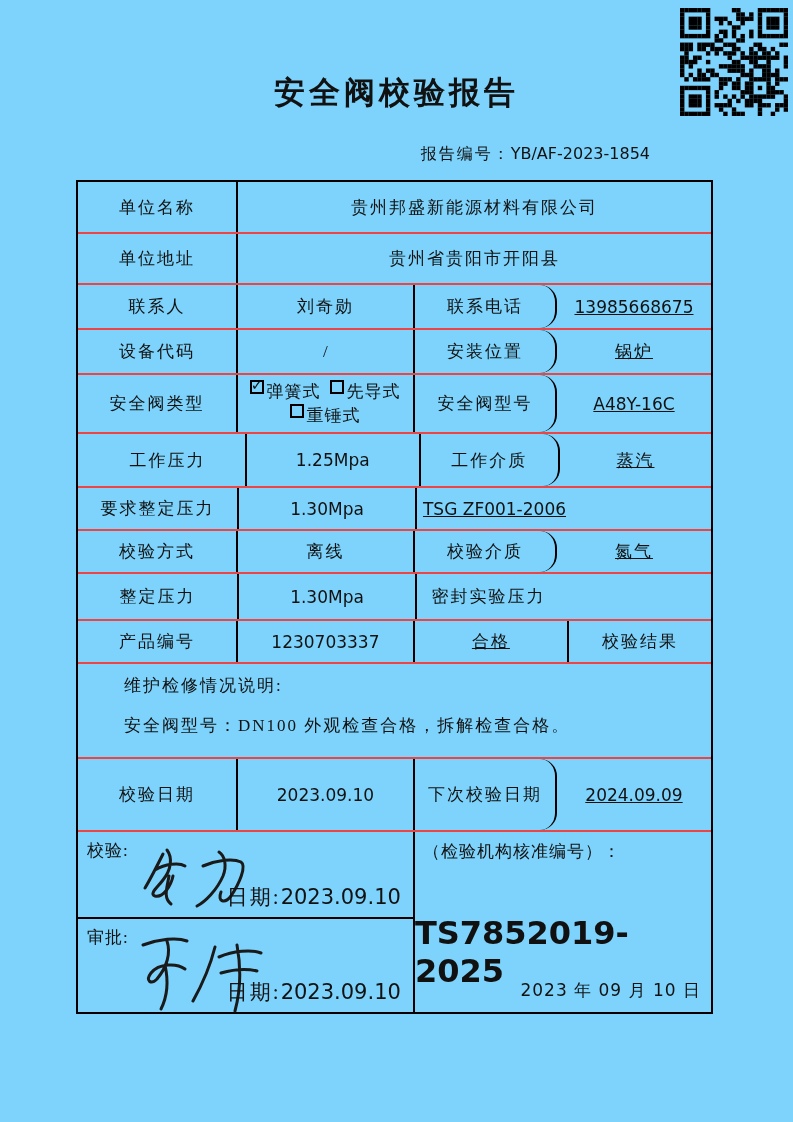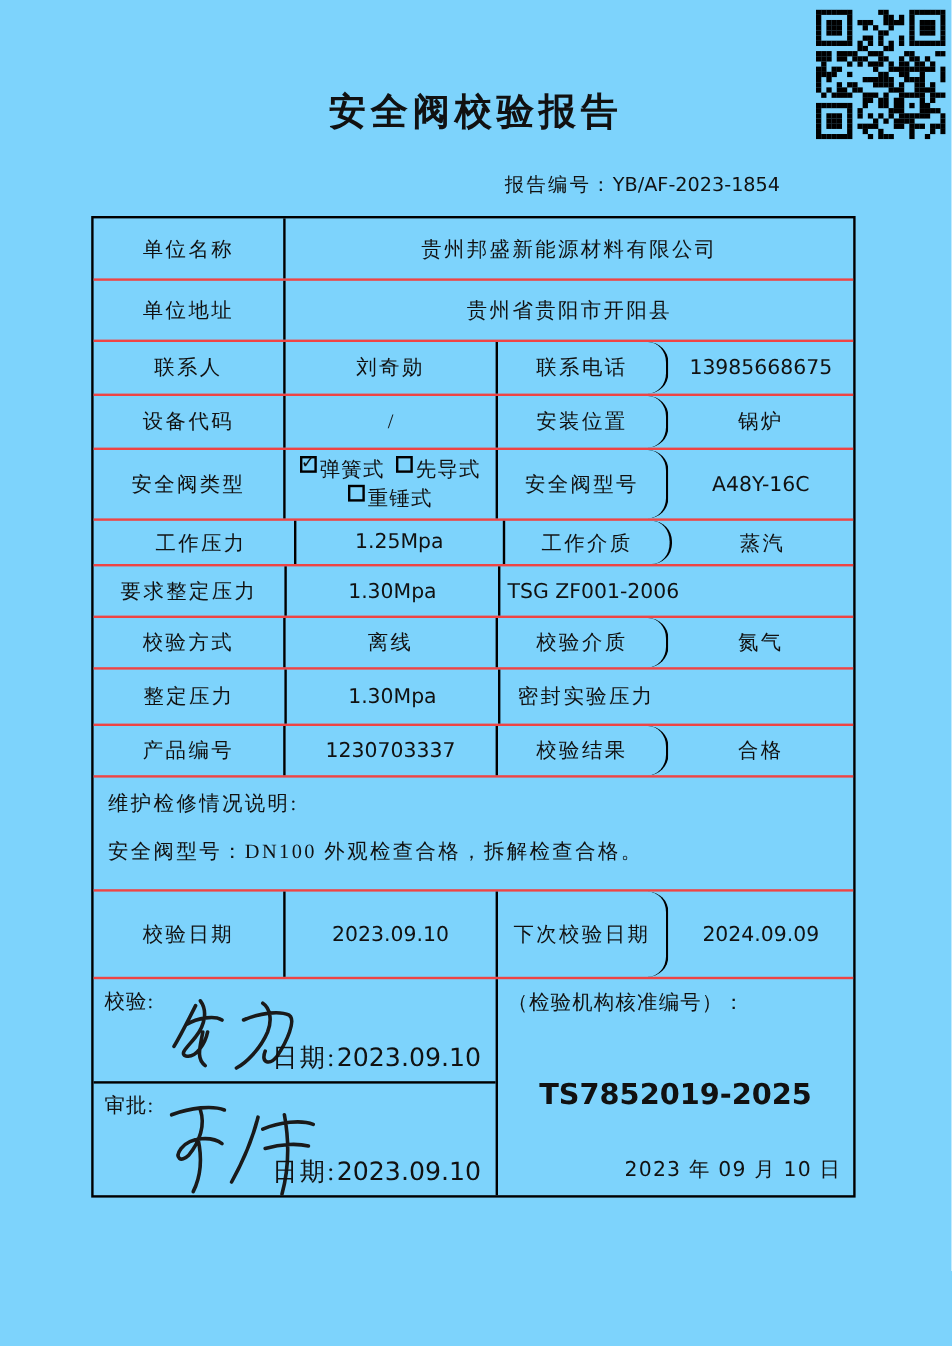--- a/index.html
+++ b/index.html
@@ -31,25 +31,25 @@
     border:2px solid #000; box-sizing:border-box; font-size:17px;
   }
   .tbl *, .tbl { box-sizing:border-box; }
   .row { display:flex; border-bottom:2px solid #ef4444; }
   .row:last-child { border-bottom:none; }
   .cell {
     border-right:2px solid #000; display:flex; flex-direction:column;
     align-items:center; justify-content:center; text-align:center; min-width:0;
   }
   .cell:last-child { border-right:none; }
-  .c1 { width:161px; } .c2 { width:178px; } .c3 { width:143px;border-radius:17px; } .c4 { width:155px; }
+  .c1 { width:161px; } .c2 { width:178px; } .c3 { width:143px;border-radius:17px; } .c4 { width:155px;text-decoration:underline; }
   .span3 { width:476px; }
   .r1 { height:52px; } .r2 { height:51px; } .r3 { height:45px; } .r4 { height:45px; }
-  .r5 { height:59px; } .r6 { height:38px;padding-left:12px; } .r7 { height:43px; } .r8 { height:43px; }
-  .r9 { height:47px; } .r10 { height:43px; } .r11 { height:95px; } .r12 { height:73px; }
+  .r5 { height:59px; } .r6 { height:54px;padding-left:12px; } .r7 { height:43px; } .r8 { height:43px; }
+  .r9 { height:47px; } .r10 { height:43px; } .r11 { height:95px;padding-left:34px; } .r12 { height:73px; }
 
   
   .cb-line { display:flex; align-items:center; justify-content:center; gap:10px; line-height:24px; }
   .cb-opt { display:inline-flex; align-items:flex-start; letter-spacing:1px; }
   .cb {
     width:14px; height:14px; border:2px solid #000; margin-right:2px;
     display:inline-flex; align-items:center; justify-content:center; position:relative;
   }
   .cb.checked::after {
     content:"✓"; font-family:"DejaVu Sans",sans-serif;
@@ -69,22 +69,22 @@
   .sig-top { height:87px; border-bottom:2px solid #000; }
   .sig-bot { flex:1; }
   .sig-label { position:absolute; top:7px; left:9px; font-size:17px; letter-spacing:1px; }
   .sig-date { position:absolute; bottom:6px; right:12px; font-size:21px; }
   .sig-svg { position:absolute; }
   .sig-svg path { fill:none; stroke:#1a1a1a; stroke-width:3; stroke-linecap:round; stroke-linejoin:round; }
 
   .agency-cell { width:298px; position:relative; display:flex; flex-direction:column; }
   .agency-label { position:absolute; top:8px; left:8px; font-size:17px; letter-spacing:1px; }
   .agency-no {
-    position:absolute; top:82px; left:0; width:100%; text-align:center;
-    font-size:24px; font-weight:bold;
+    position:absolute; top:82px; left:0; width:100%; 
+    font-size:32px; font-weight:bold;
   }
   .agency-date { position:absolute; bottom:10px; right:10px; font-size:17px; letter-spacing:1px; }
 </style>
 </head>
 <body>
 
 <div class="page">
 
   <svg class="qr" id="qr-svg" viewBox="0 0 25 25">
       <rect x="0" y="0" width="1.02" height="1.02" fill="#000"></rect>
@@ -480,22 +480,22 @@
 
     <div class="row r9">
       <div class="cell c1 zh">整定压力</div>
       <div class="cell c2 num">1.30Mpa</div>
       <div class="cell c3 zh">密封实验压力</div>
     </div>
 
     <div class="row r10">
       <div class="cell c1 zh">产品编号</div>
       <div class="cell c2 num">1230703337</div>
+      <div class="cell c4 zh">合格</div>
       <div class="cell c3 zh">校验结果</div>
-      <div class="cell c4 zh">合格</div>
     </div>
 
     <div class="row r11">
       <div class="cell maint" style="width:100%;">
         <div class="zh">维护检修情况说明:</div>
         <div class="zh">安全阀型号：DN100 外观检查合格，拆解检查合格。</div>
       </div>
     </div>
 
     <div class="row r12">

